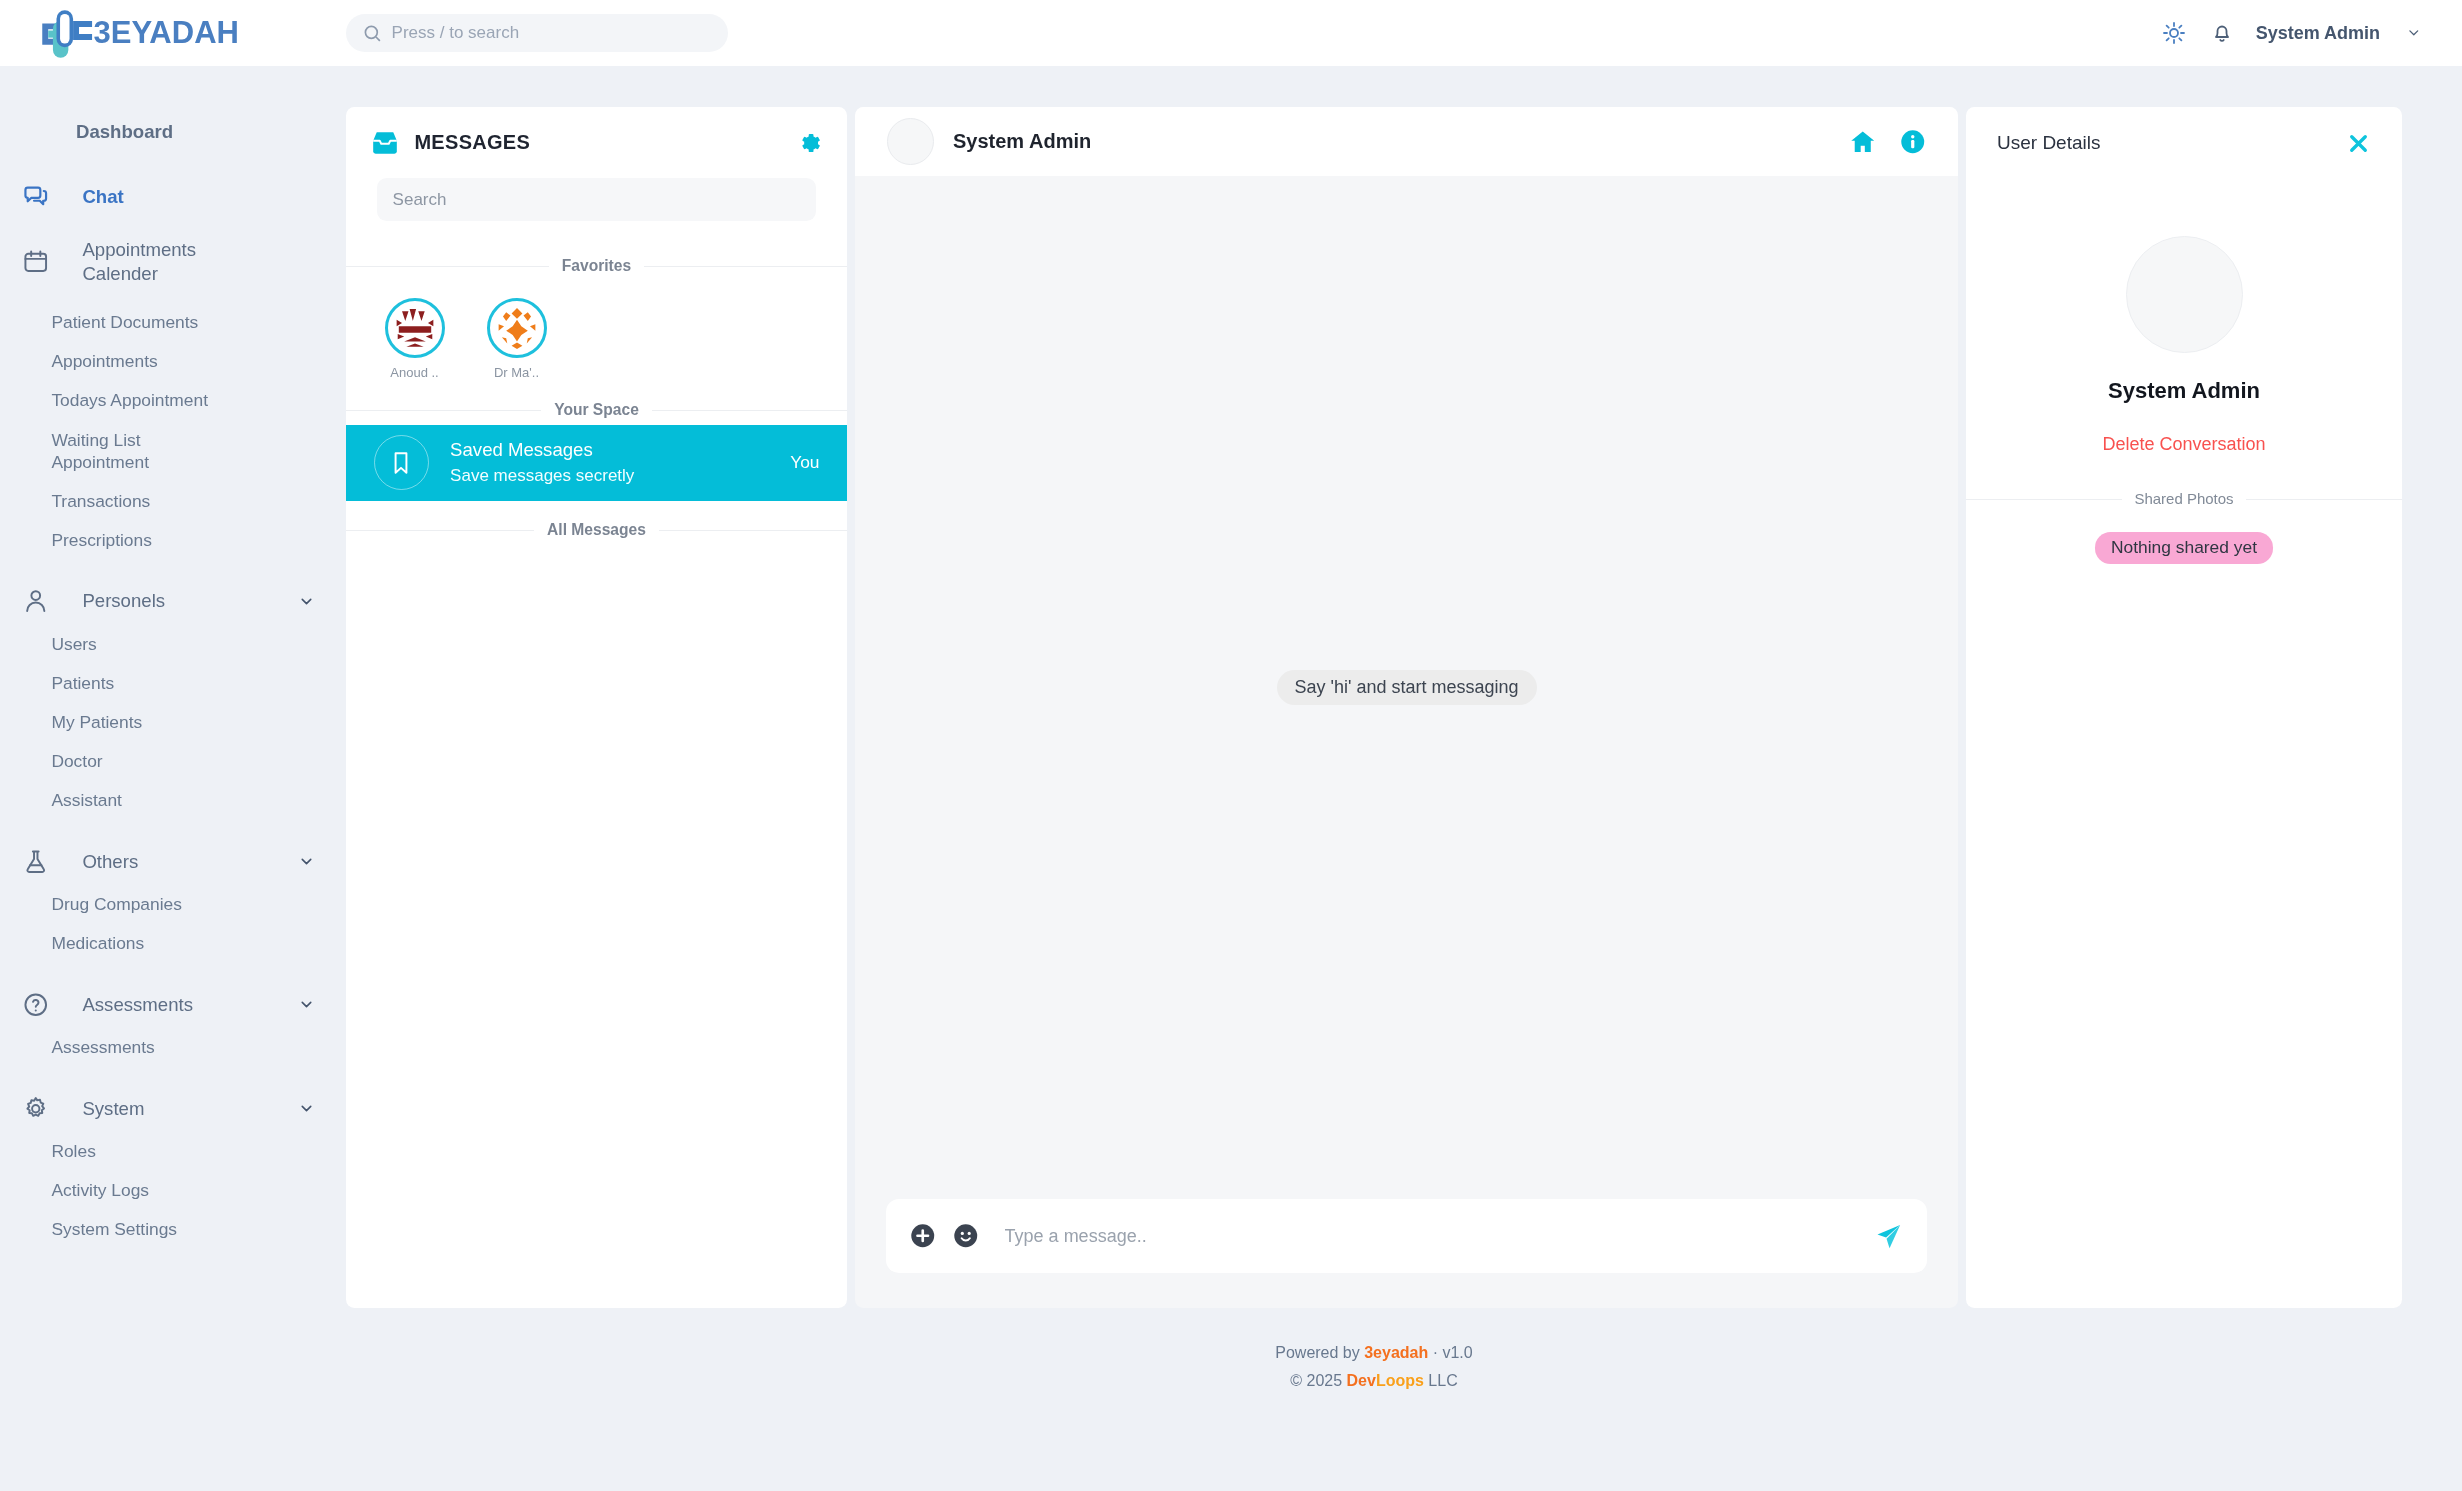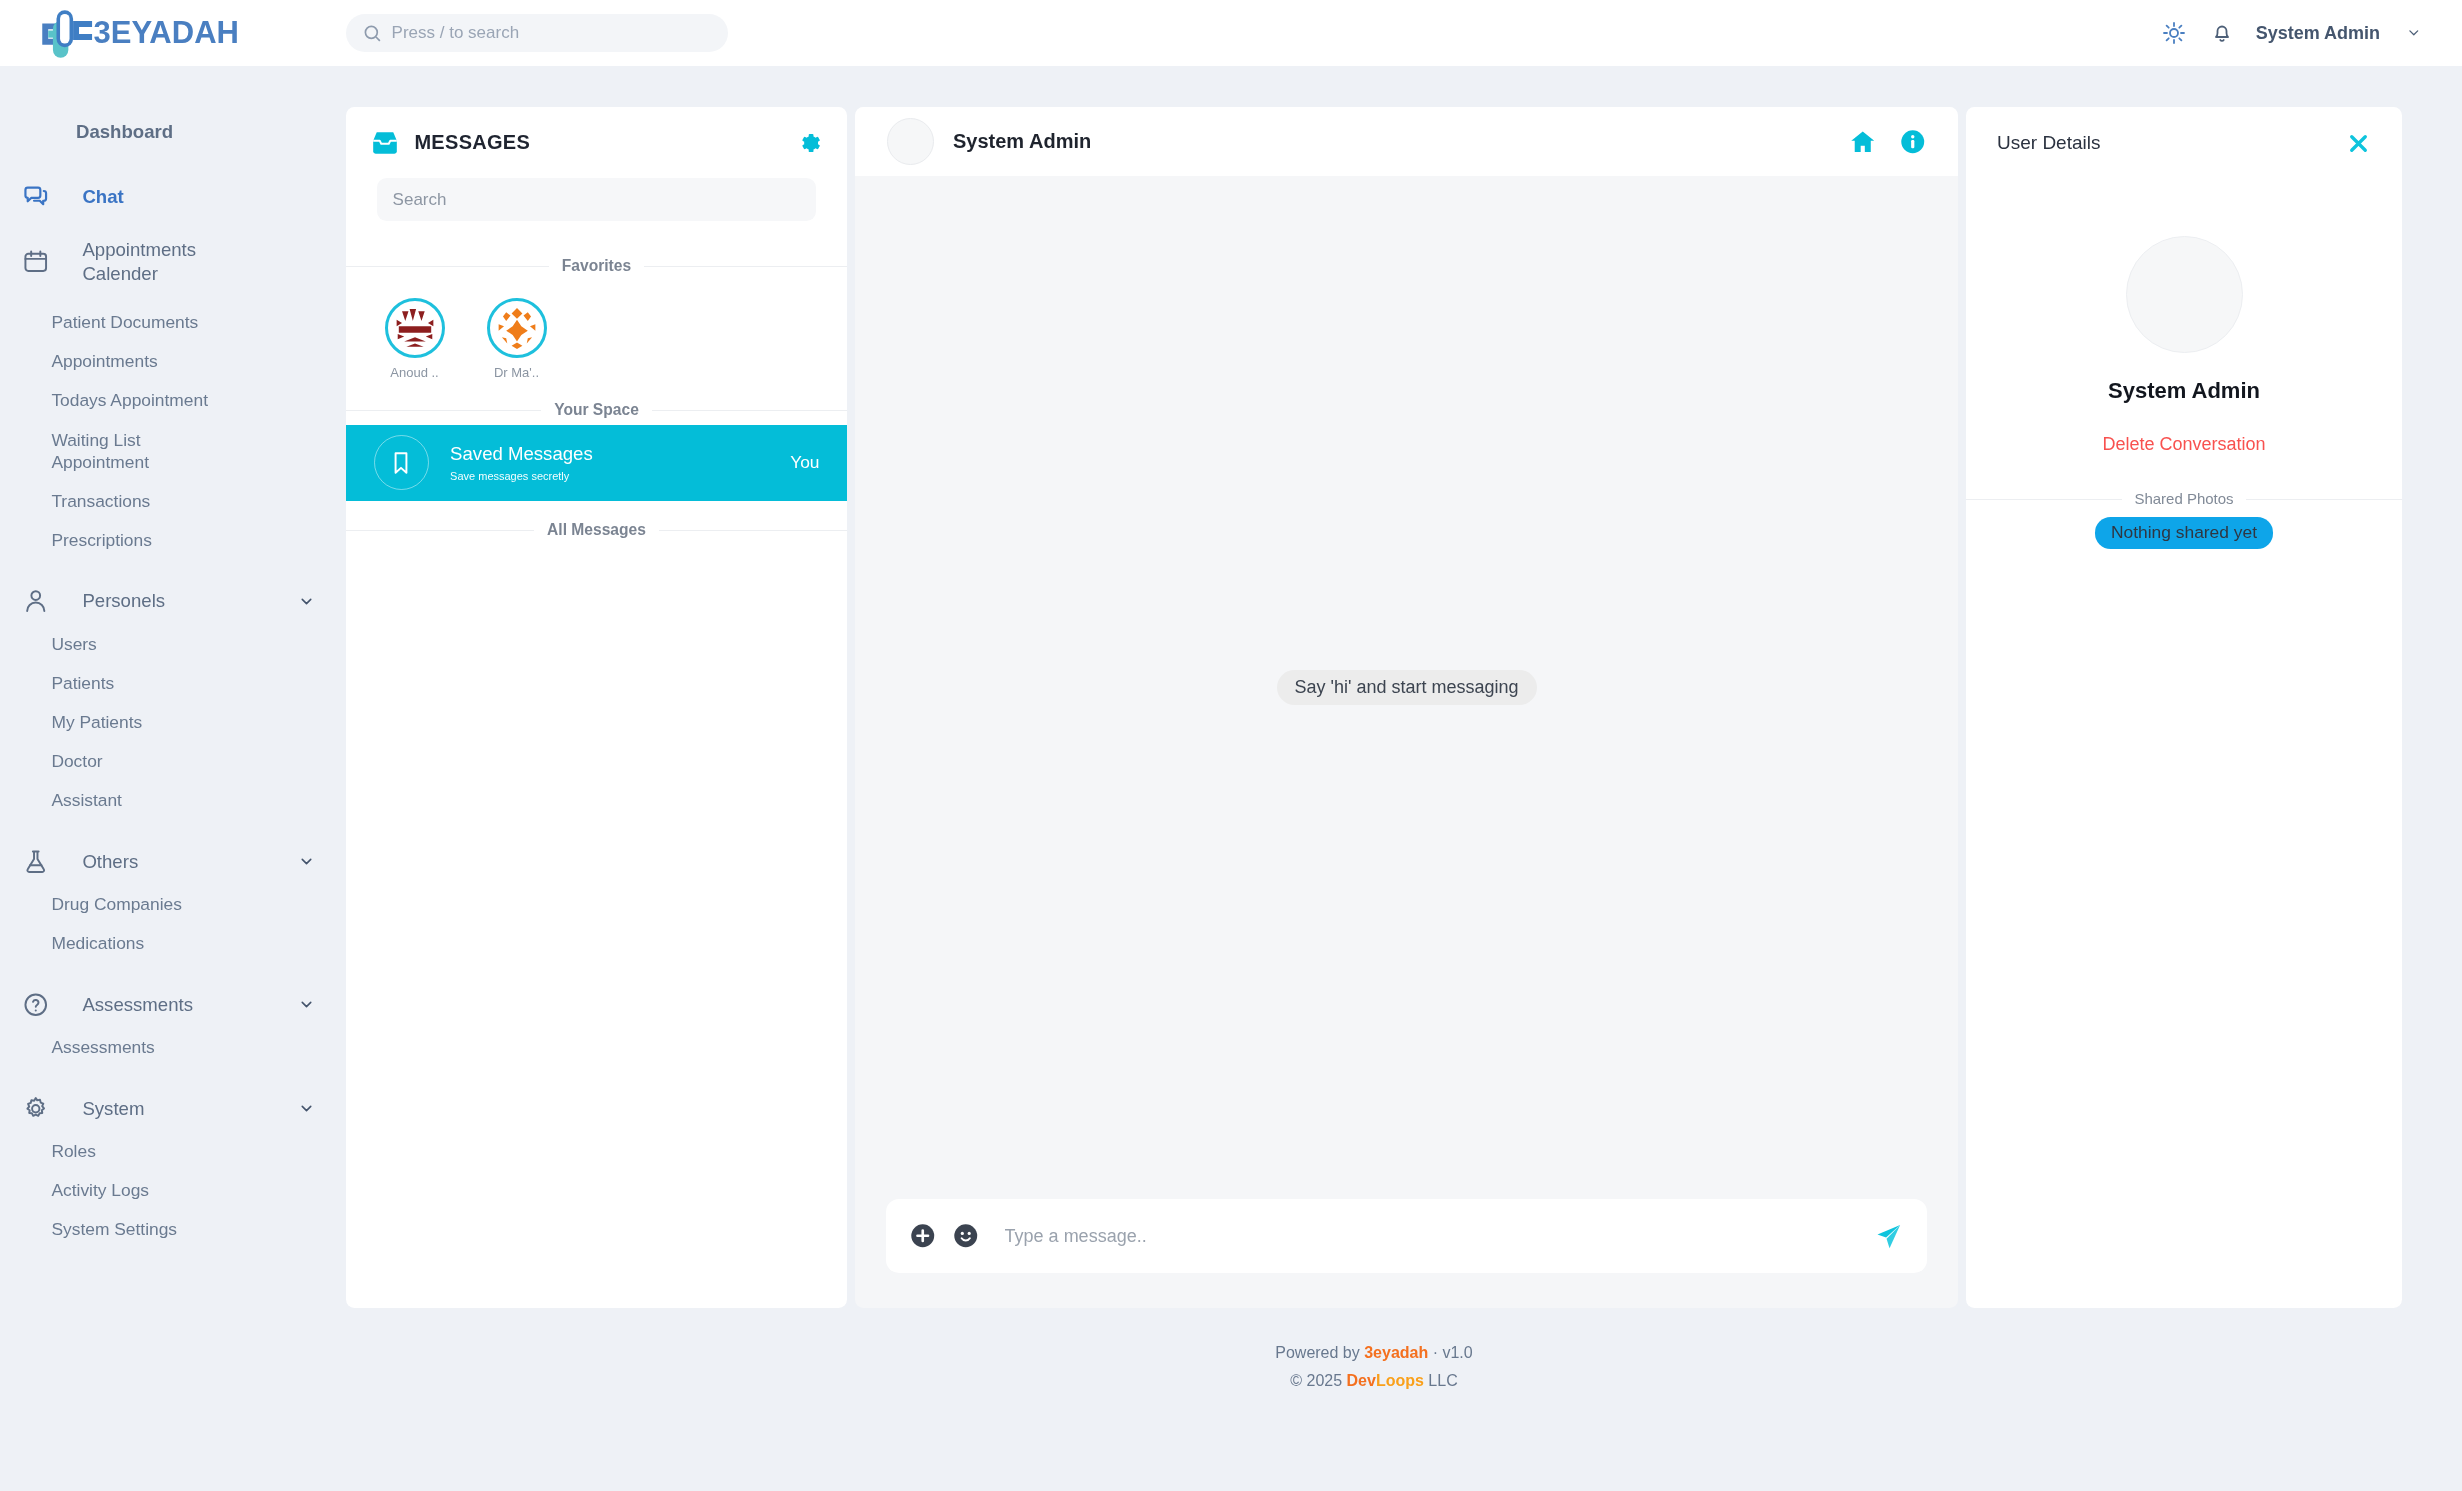--- a/index.html
+++ b/index.html
@@ -127,21 +127,21 @@
     background: #04bdd8; height: 76px; display: flex; align-items: center;
     padding: 0 27.5px; cursor: pointer;
   }
   .saved-row .bmk {
     width: 55px; height: 55px; border-radius: 50%;
     border: 1.2px solid rgba(255,255,255,.45);
     display: flex; align-items: center; justify-content: center; flex: none;
   }
   .saved-row .txt { margin-left: 21.6px; }
   .saved-row .t1 { font-size: 18.6px; color: #fff; font-weight: 400; }
-  .saved-row .t2 { font-size: 11px; color: #f2feff; margin-top: 4.8px; }
+  .saved-row .t2 { font-size: 17px; color: #f2feff; margin-top: 4.8px; text-align: center; }
   .saved-row .you { margin-left: auto; font-size: 17.4px; color: #fff; }
 
   
   .chatpanel {
     position: absolute; left: 855px; top: 107px;
     width: 1103px; height: 1201px;
     background: #f5f6f8; border-radius: 8.4px; overflow: hidden;
     display: flex; flex-direction: column;
   }
   .chat-head {
@@ -209,22 +209,22 @@
   }
   .shared-div::before {
     content: ""; position: absolute; left: 0; right: 0; top: 50%;
     height: 0.6px; background: #eceef1;
   }
   .shared-div span {
     position: relative; background: #fff; padding: 0 12px;
     font-size: 15px; color: #818a97;
   }
   .nothing-pill {
-    display: block; width: max-content; margin: 10px auto 0 auto;
-    background: #0ea5e9; border-radius: 15.6px; padding: 5.4px 15.6px;
+    display: block; width: max-content; margin: 25px auto 0 auto;
+    background: #f9a8d4; border-radius: 15.6px; padding: 5.4px 15.6px;
     font-size: 17.4px; color: #2f3642;
   }
 
   
   .footer {
     position: absolute; left: 346px; top: 1344px; width: 2056px;
     text-align: center;
   }
   .footer .l1 { font-size: 16px; color: #68788e; }
   .footer .l2 { font-size: 16px; color: #68788e; margin-top: 9.6px; }

